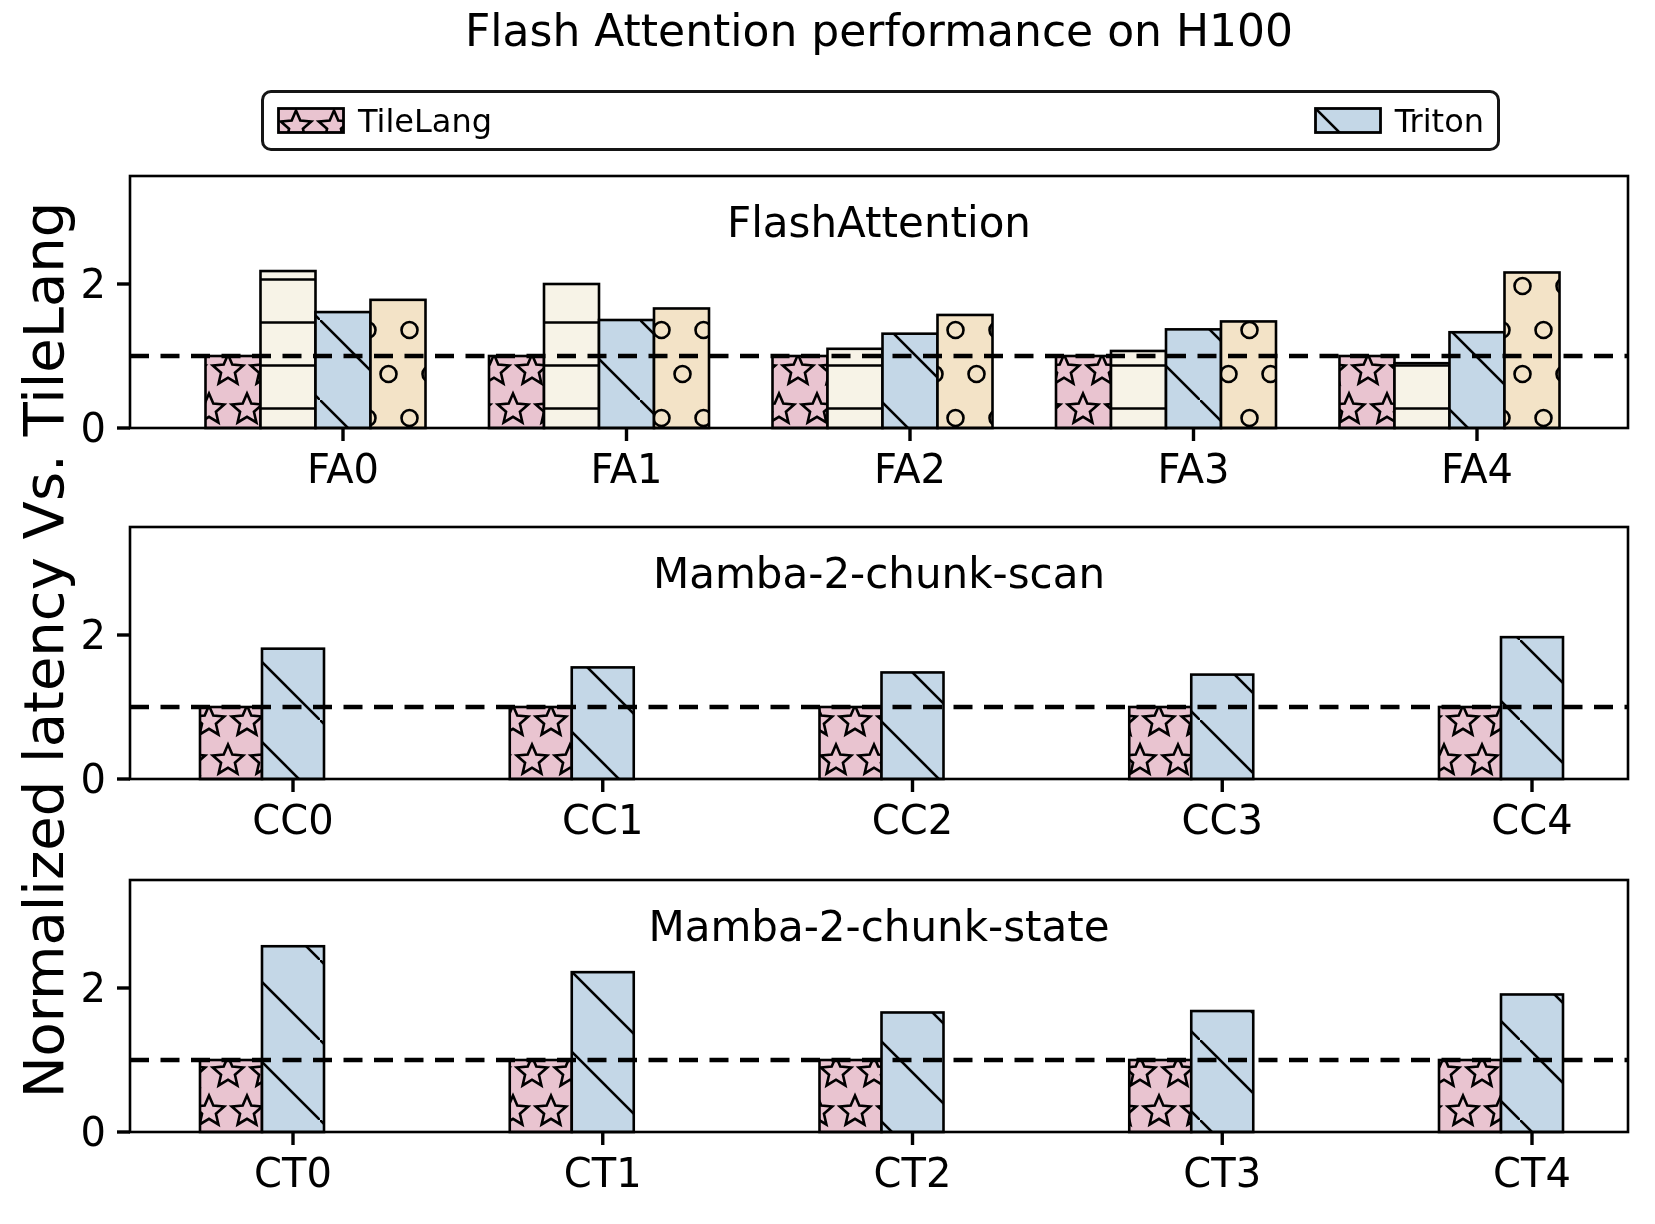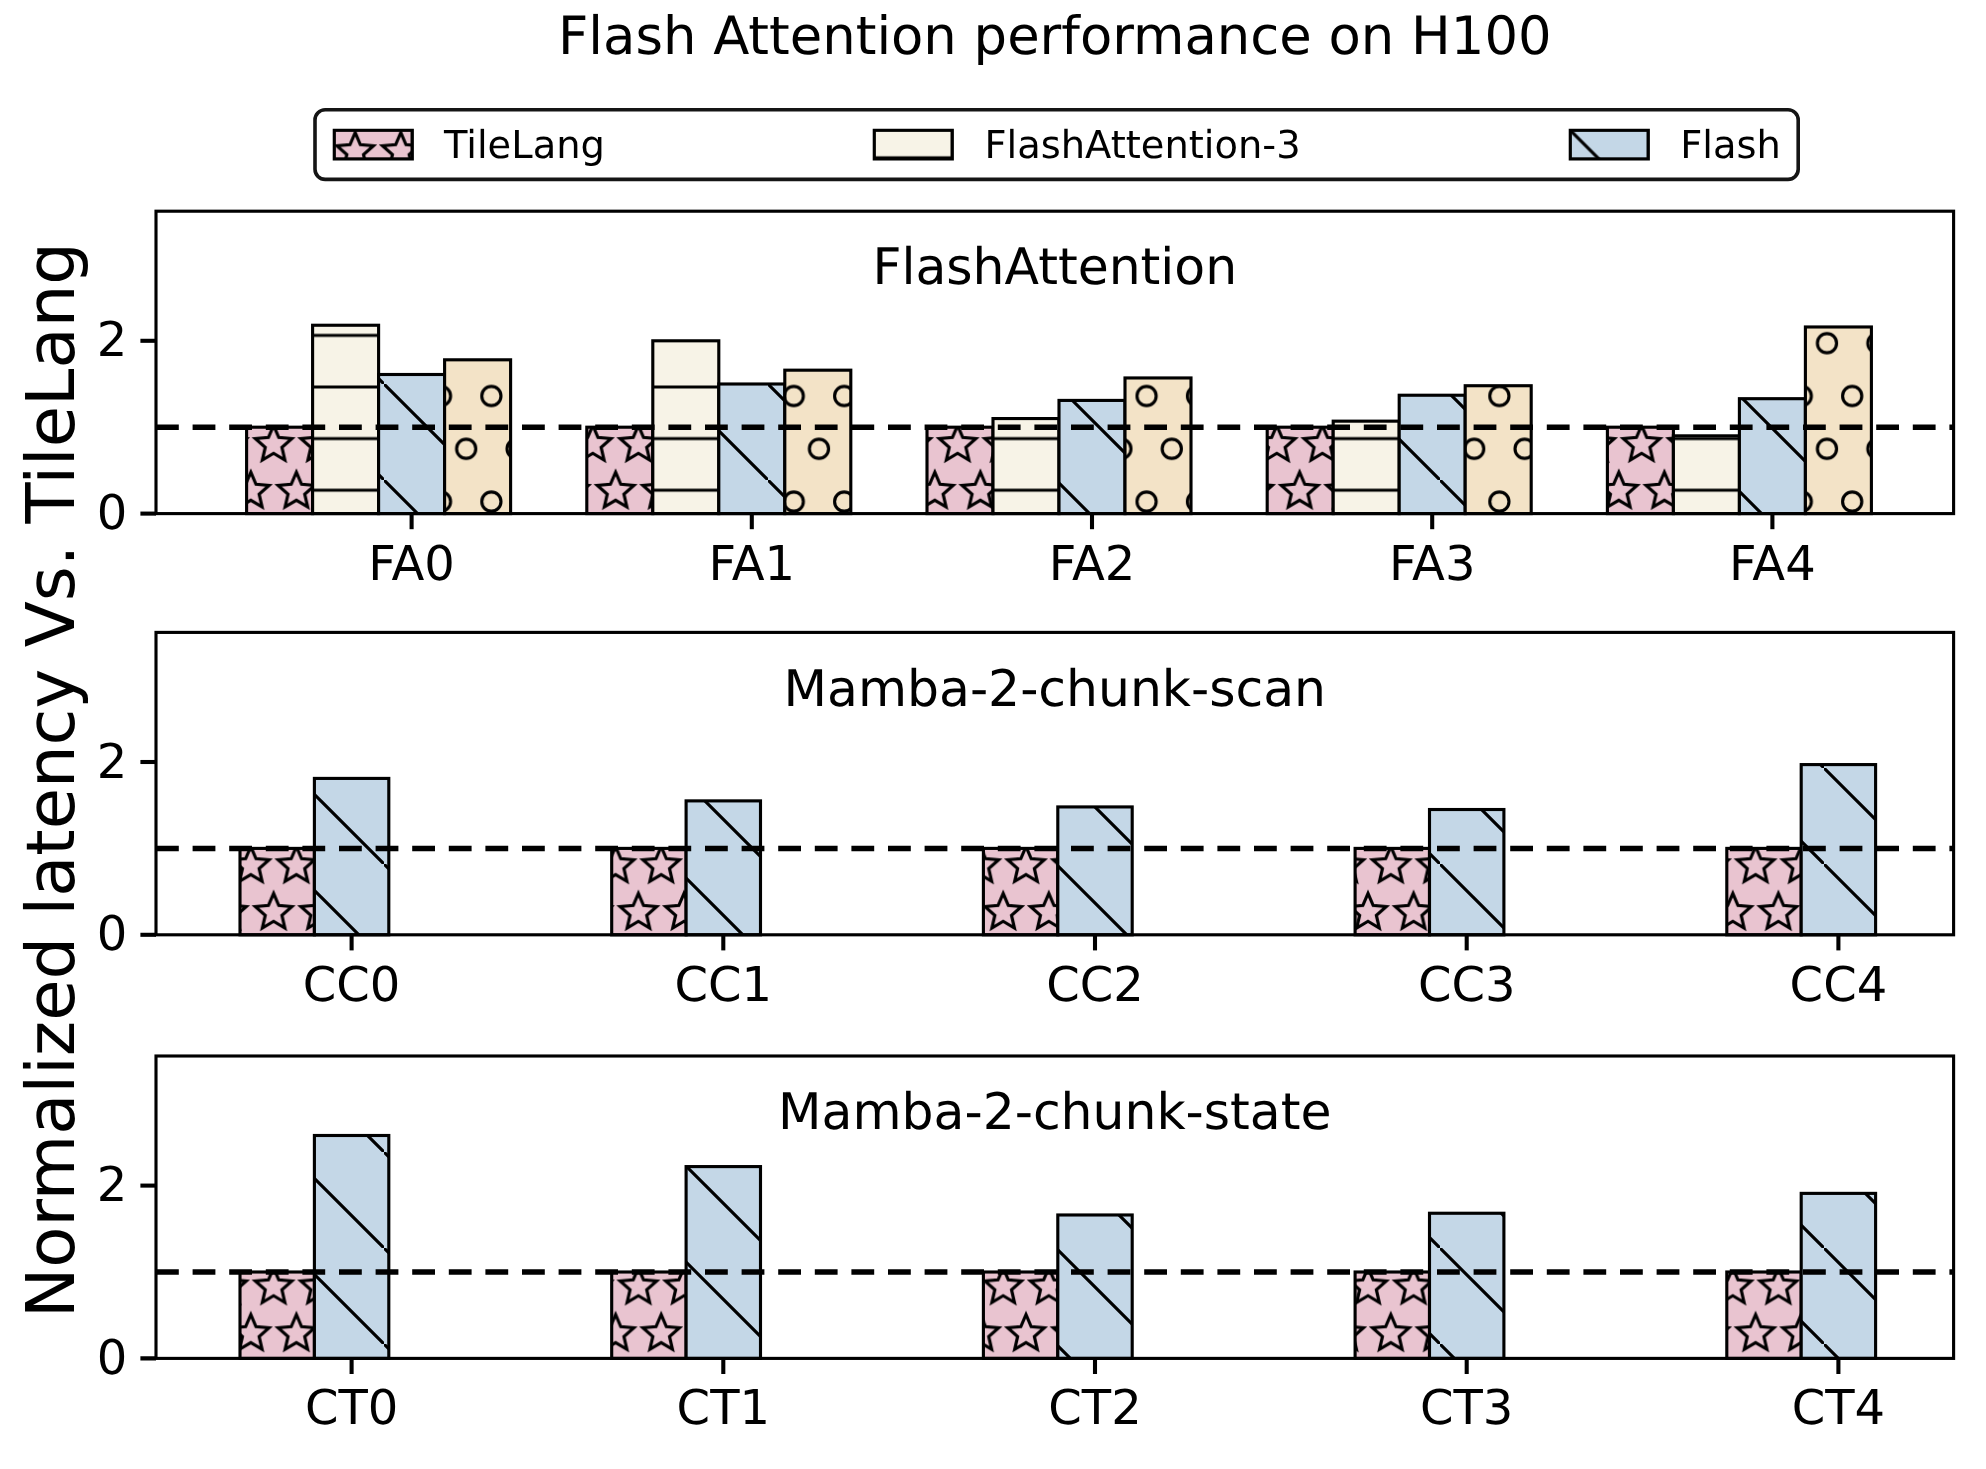--- a/index.html
+++ b/index.html
@@ -15,21 +15,21 @@
     position:absolute;left:-556px;top:618px;width:1200px;height:64px;
     text-align:center;font-size:56px;line-height:64px;white-space:nowrap;
     transform:rotate(-90deg);transform-origin:center center;
   }
   .legend{
     position:absolute;left:261px;top:90px;width:1239px;height:61px;
     box-sizing:border-box;border:3px solid #151515;border-radius:10px;
     display:flex;align-items:center;justify-content:space-between;
     padding:0 13px;font-size:32px;background:#fff;
   }
-  .lentry{display:flex;align-items:center;gap:25px;white-space:nowrap;text-align:right;}
+  .lentry{display:flex;align-items:center;gap:13px;white-space:nowrap;text-align:right;}
   .lentry svg{display:block;}
   .plot-svg{position:absolute;left:0;top:0;}
   svg text{font-family:"DejaVu Sans","Liberation Sans",sans-serif;fill:#000;}
 </style>
 </head>
 <body>
 
 <div class="fig">
   <div class="fig-title">Flash Attention performance on H100</div>
   <div class="legend" id="legend">
@@ -38,37 +38,27 @@
           <g transform="translate(0,0)">
             <rect x="1.5" y="1.5" width="65" height="24" fill="#e9c4d0"></rect>
             <rect x="1.5" y="1.5" width="65" height="24" fill="url(#pat-star)"></rect>
           </g>
           <rect x="1.5" y="1.5" width="65" height="24" fill="none" stroke="#000" stroke-width="2.8"></rect>
         </svg>
         <span>TileLang</span>
       </div>
       <div class="lentry">
         <svg width="68" height="27">
-          <g transform="translate(0,3)">
-            <rect x="1.5" y="-1.5" width="65" height="24" fill="#f7f3e7"></rect>
-            <rect x="1.5" y="-1.5" width="65" height="24" fill="url(#pat-hline)"></rect>
-          </g>
-          <rect x="1.5" y="1.5" width="65" height="24" fill="none" stroke="#000" stroke-width="2.8"></rect>
-        </svg>
-        <span>FlashAttention-3</span>
-      </div>
-      <div class="lentry">
-        <svg width="68" height="27">
           <g transform="translate(0,0)">
             <rect x="1.5" y="1.5" width="65" height="24" fill="#c4d7e7"></rect>
             <rect x="1.5" y="1.5" width="65" height="24" fill="url(#pat-diag)"></rect>
           </g>
           <rect x="1.5" y="1.5" width="65" height="24" fill="none" stroke="#000" stroke-width="2.8"></rect>
         </svg>
-        <span>Flash</span>
+        <span>Triton</span>
       </div>
     </div>
   <div class="ylabel">Normalized latency Vs. TileLang</div>
   <svg id="plot" class="plot-svg" width="1655" height="1224" viewBox="0 0 1655 1224">
     <defs id="defs">
         <pattern id="pat-star" width="38" height="78" patternUnits="userSpaceOnUse">
           <path d="M19.00 3.50 L23.29 13.59 L34.22 14.56 L25.94 21.76 L28.40 32.44 L19.00 26.80 L9.60 32.44 L12.06 21.76 L3.78 14.56 L14.71 13.59 Z M0.00 42.50 L4.29 52.59 L15.22 53.56 L6.94 60.76 L9.40 71.44 L0.00 65.80 L-9.40 71.44 L-6.94 60.76 L-15.22 53.56 L-4.29 52.59 Z M38.00 42.50 L42.29 52.59 L53.22 53.56 L44.94 60.76 L47.40 71.44 L38.00 65.80 L28.60 71.44 L31.06 60.76 L22.78 53.56 L33.71 52.59 Z " fill="none" stroke="#000" stroke-width="2.6"></path>
         </pattern>
         <pattern id="pat-hline" width="43" height="43" patternUnits="userSpaceOnUse">
           <path d="M0 21.5 H43" stroke="#000" stroke-width="2.6"></path>

